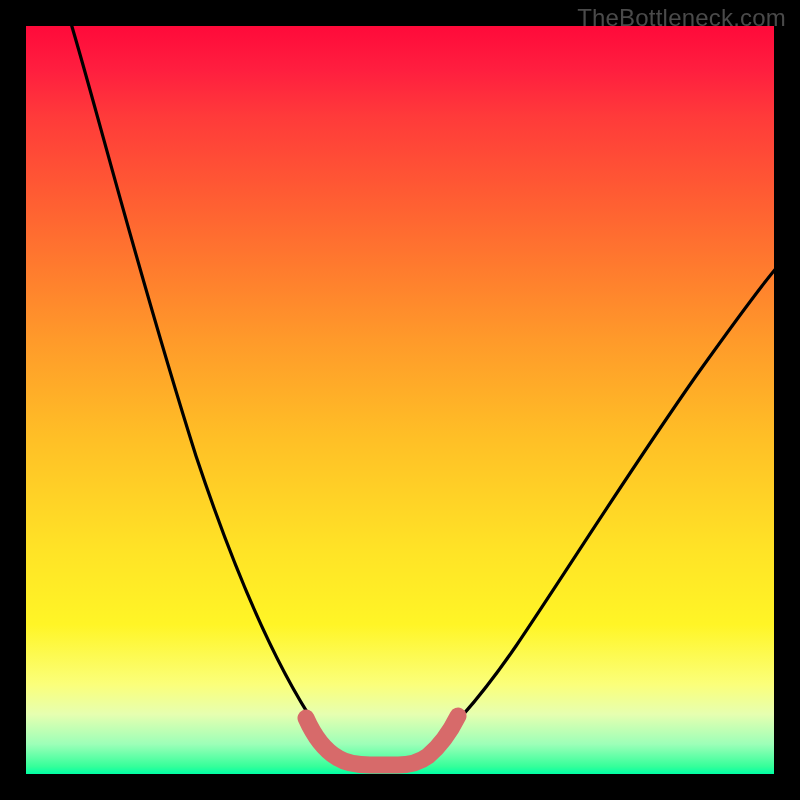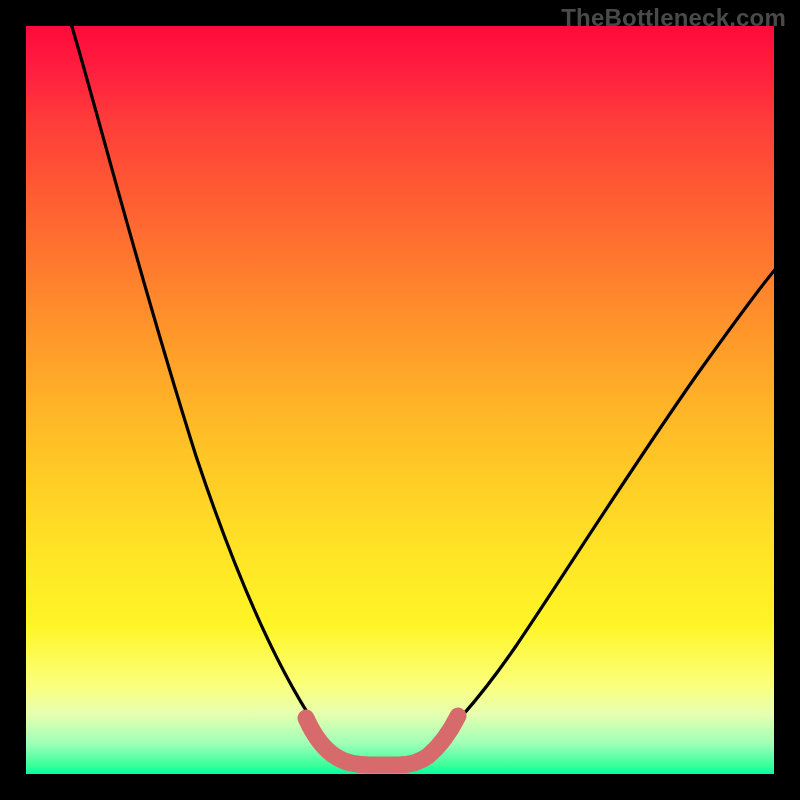--- a/index.html
+++ b/index.html
@@ -41,21 +41,21 @@
       #35ff9a 99%,
       #00ffa4 100%
     );
   }
   .watermark {
     position: absolute;
     top: 4px;
     right: 14px;
     color: #4a4a4a;
     font-size: 24px;
-    font-weight: 700;
+    font-weight: 400;
     letter-spacing: 0.2px;
     user-select: none;
   }
   svg.curve {
     position: absolute;
     left: 0;
     top: 0;
     width: 748px;
     height: 748px;
     overflow: visible;

